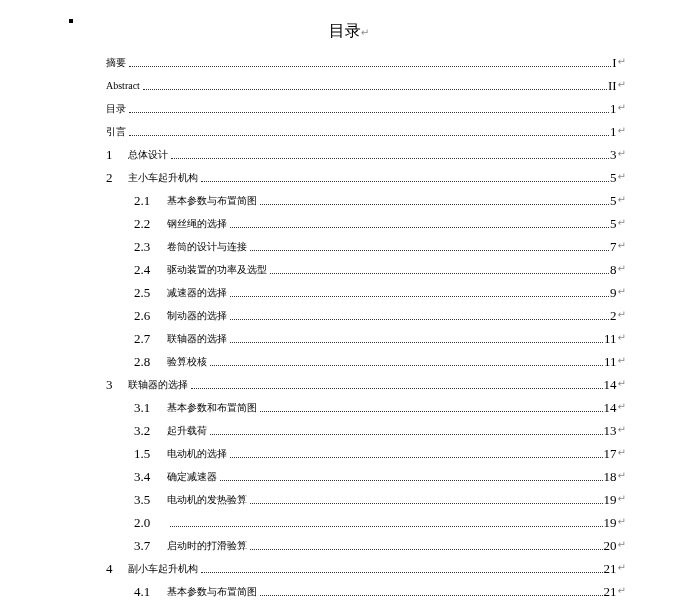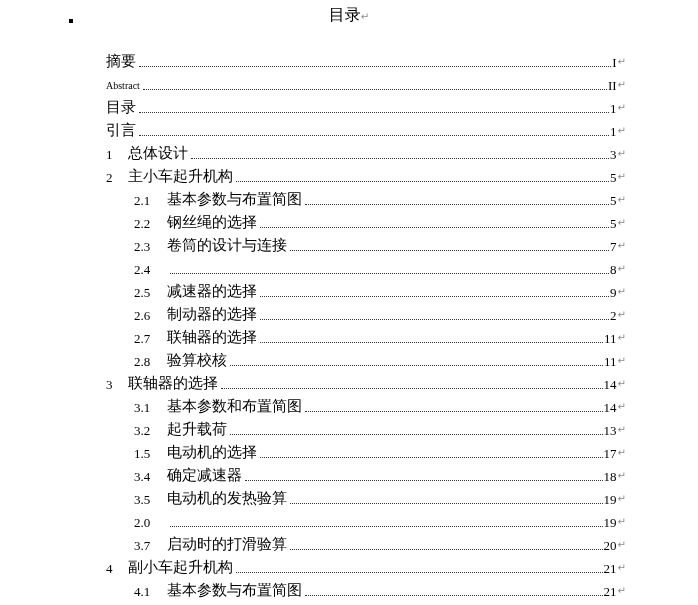--- a/index.html
+++ b/index.html
@@ -1,29 +1,29 @@
 <!DOCTYPE html>
 <html><head>
   <meta charset="utf-8">
   <style>
     html, body { margin: 0; padding: 0; background: #ffffff; }
     body { width: 698px; height: 605px; position: relative; overflow: hidden;
            font-family: "DejaVu Sans", "Liberation Sans", sans-serif; color: #000; }
     .bullet { position: absolute; left: 69px; top: 19px; width: 4px; height: 4px; background: #000; }
-    .title { position: absolute; left: 0; top: 5px; width: 698px; text-align: center;
+    .title { position: absolute; left: 0; top: 21px; width: 698px; text-align: center;
              font-size: 16px; line-height: 20px; }
     .title .mark, .row .mark { color: #8a8a8a; font-size: 10px; font-family: "DejaVu Sans", sans-serif; }
     .toc { position: absolute; left: 106px; top: 48px; width: 520px; }
     .row { position: relative; height: 23px; display: flex; align-items: flex-end;
            font-size: 12.5px; line-height: 16px; white-space: nowrap; }
     .row.lvl2 { padding-left: 28px; }
     .row .num { display: inline-block; font-family: "Liberation Serif", serif; font-size: 13px; }
     .row.lvl1 .num { width: 22px; }
     .row.lvl2 .num { width: 33px; }
-    .row .label { font-family: Liberation Mono, monospace; font-size: 15px; }
+    .row .label { font-family: Liberation Sans, sans-serif; font-size: 10px; }
     .row .label.latin { font-family: "Liberation Serif", serif; font-size: 10px; }
     .row .leader { flex: 1; border-bottom: 1px dotted #333; margin: 0 1px 4px 3px; height: 1px; }
     .row .page { font-family: "Liberation Serif", serif; font-size: 13px; }
     .row .mark { margin-left: 1px; margin-bottom: 1px; }
   </style>
 </head>
 <body>
 
 <div class="bullet"></div>
 
@@ -86,20 +86,21 @@
     </div>
     <div class="row lvl2">
       <span class="num">2.3</span>
       <span class="label">卷筒的设计与连接</span>
       <span class="leader"></span>
       <span class="page">7</span>
       <span class="mark">↵</span>
     </div>
     <div class="row lvl2">
       <span class="num">2.4</span>
+      <span class="label">驱动装置的功率及选型</span>
       <span class="leader"></span>
       <span class="page">8</span>
       <span class="mark">↵</span>
     </div>
     <div class="row lvl2">
       <span class="num">2.5</span>
       <span class="label">减速器的选择</span>
       <span class="leader"></span>
       <span class="page">9</span>
       <span class="mark">↵</span>

